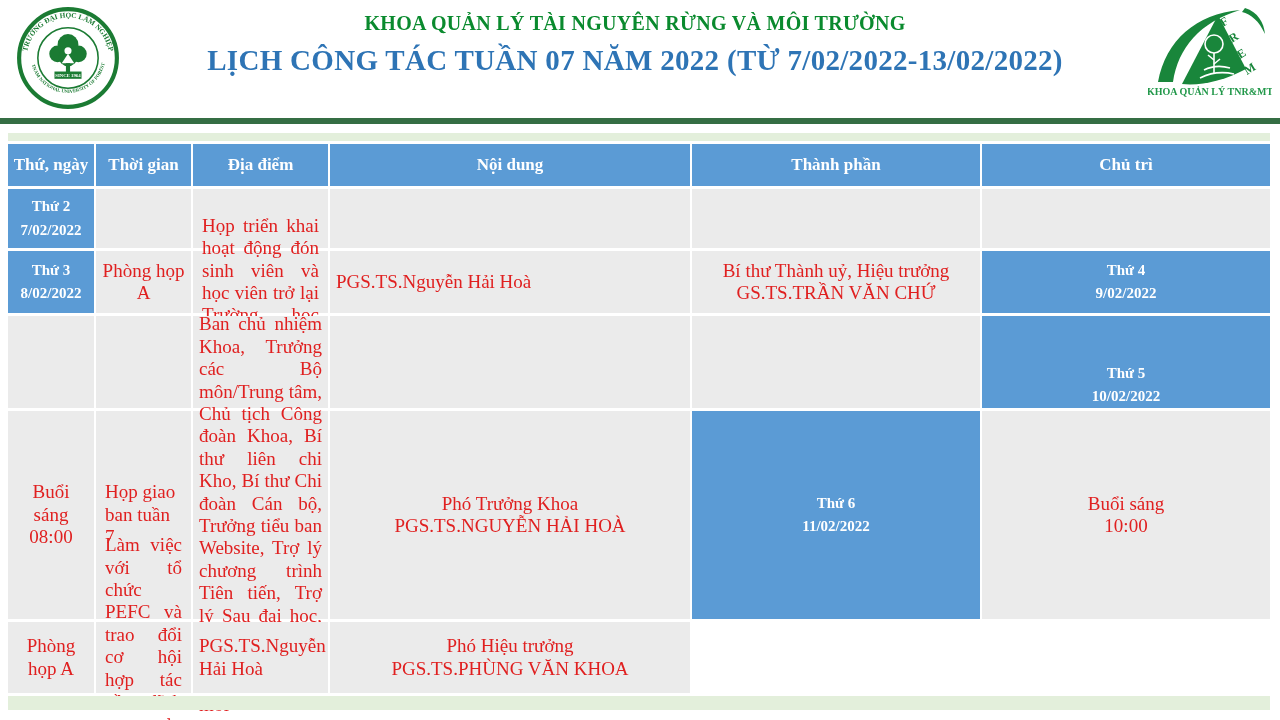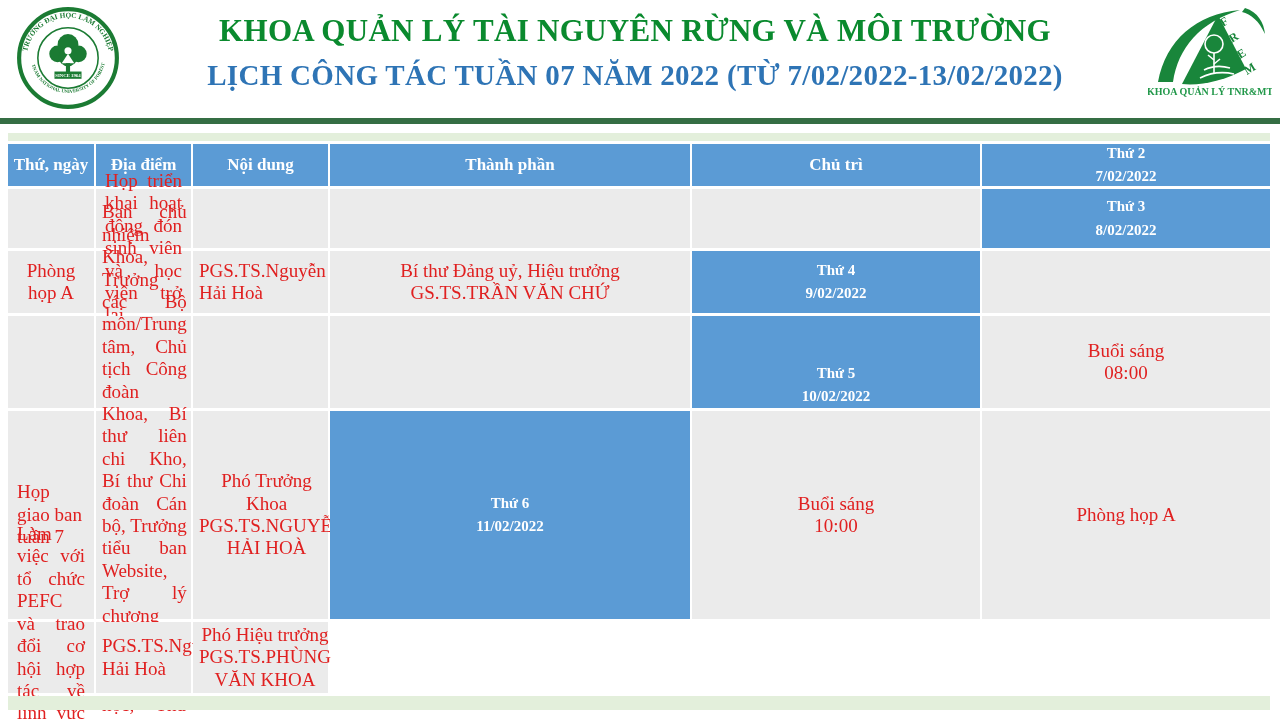--- a/index.html
+++ b/index.html
@@ -5,21 +5,21 @@
   html,body{margin:0;padding:0;}
   body{
     width:1280px;height:720px;background:#ffffff;position:relative;overflow:hidden;
     font-family:"Liberation Serif","DejaVu Serif",serif;
   }
   .stage{position:absolute;inset:0;width:1280px;height:720px;}
 
   
   .titles{position:absolute;left:130px;top:10px;width:1010px;text-align:center;}
   .title-main{
-    color:#0a8a2e;font-weight:bold;font-size:31px;line-height:1.35;letter-spacing:.3px;
+    color:#0a8a2e;font-weight:bold;font-size:20px;line-height:1.35;letter-spacing:.3px;
   }
   .title-sub{
     color:#2e74b5;font-weight:bold;font-size:29px;line-height:1.35;letter-spacing:.3px;margin-top:4px;
   }
   .rule{position:absolute;left:0;top:118px;width:1280px;height:6px;background:#356e44;}
 
   .logo-left{position:absolute;left:16px;top:6px;width:104px;height:104px;}
   .logo-right{position:absolute;left:1148px;top:2px;width:124px;height:112px;}
 
   
@@ -108,20 +108,21 @@
     </g>
     <text x="62" y="93" font-size="10" font-weight="bold" fill="#22984a" text-anchor="middle">KHOA QUẢN LÝ TNR&amp;MT</text>
   </svg>
 
   <div class="rule"></div>
 
   <div class="schedule">
     <div class="band"></div>
 
     <div class="th">Thứ, ngày</div>
+    <div class="th">Thời gian</div>
     <div class="th">Địa điểm</div>
     <div class="th">Nội dung</div>
     <div class="th">Thành phần</div>
     <div class="th">Chủ trì</div>
 
     <div class="day">
       <span>Thứ 2</span>
       <span>7/02/2022</span>
     </div>
     <div class="td c-center">
@@ -147,21 +148,21 @@
     <div class="td c-center">
         <div class="txt">Phòng họp A</div>
       </div>
     <div class="td c-justify pad">
         <div class="txt">Họp triển khai hoạt động đón sinh viên và học viên trở lại Trường  học trực tiếp</div>
       </div>
     <div class="td c-left">
         <div class="txt">PGS.TS.Nguyễn  Hải Hoà</div>
       </div>
     <div class="td c-center">
-        <div class="txt">Bí thư Đảng uỷ, Hiệu trưởng
+        <div class="txt">Bí thư Thành uỷ, Hiệu trưởng
 GS.TS.TRẦN  VĂN  CHỨ</div>
       </div>
 
     <div class="day">
       <span>Thứ 4</span>
       <span>9/02/2022</span>
     </div>
     <div class="td c-center">
         <div class="txt"></div>
       </div>

